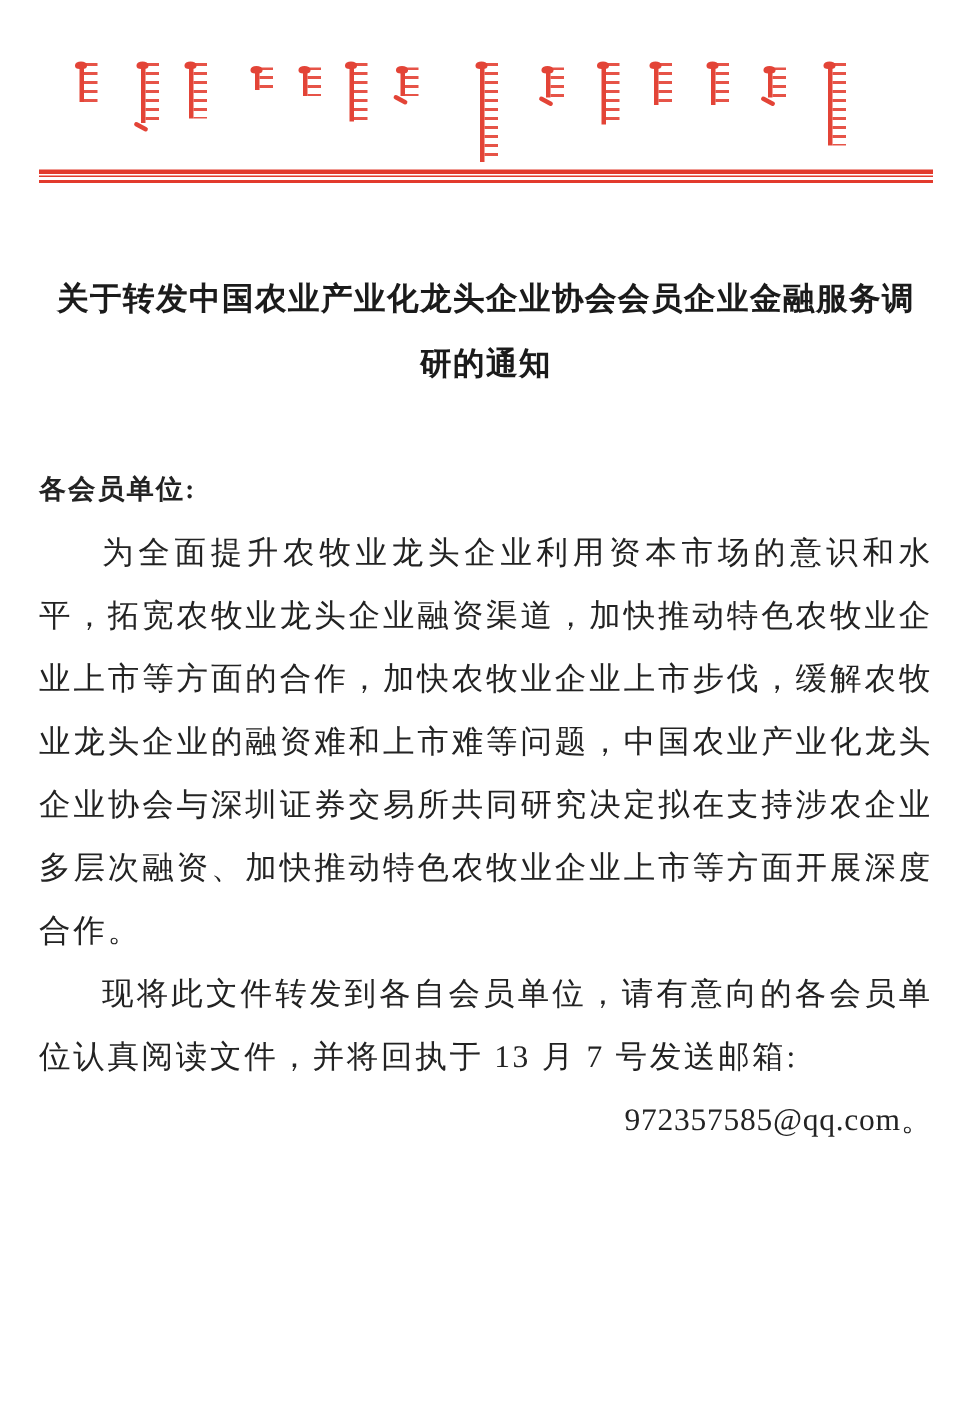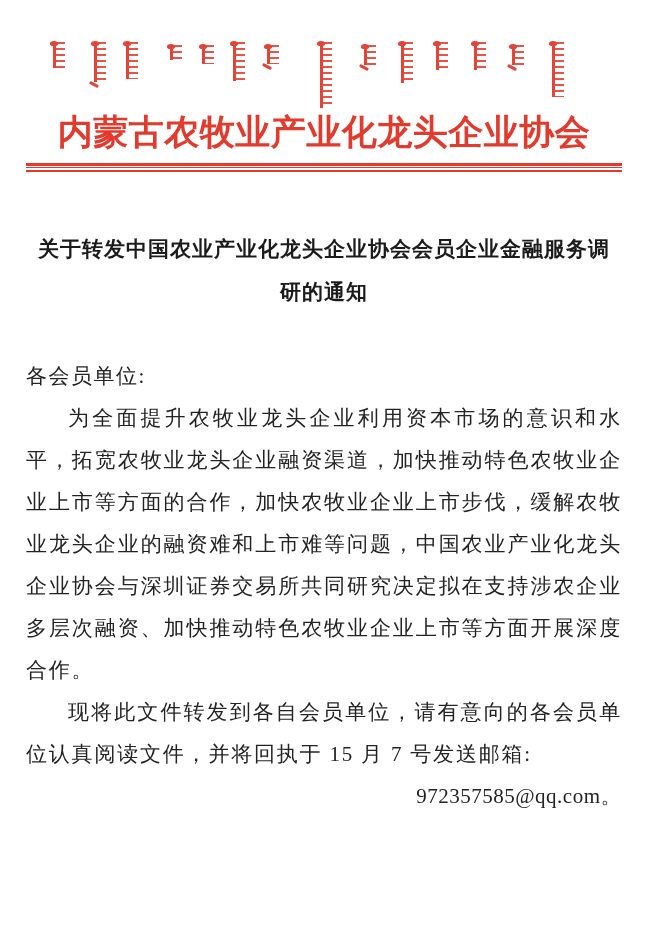--- a/index.html
+++ b/index.html
@@ -76,23 +76,23 @@
     max-width:578px;
     font-size:21px;
     line-height:43px;
     font-weight:700;
     letter-spacing:1px;
     text-align:center;
     color:#1b1b1b;
   }
   .salutation{
     margin:41px 0 0;
-    font-size:21px;
+    font-size:18px;
     line-height:42px;
-    font-weight:400;
+    font-weight:700;
     letter-spacing:1.5px;
   }
   .para{
     margin:0;
     font-size:21px;
     line-height:42px;
     letter-spacing:1.8px;
     text-align:justify;
     text-indent:2em;
     color:var(--ink);
@@ -122,37 +122,36 @@
       <i class="mg tail" style="left:241px;height:19px;top:3px"></i>
       <i class="mg" style="left:294px;height:66px"></i>
       <i class="mg tail" style="left:338px;height:20px;top:3px"></i>
       <i class="mg" style="left:375px;height:41px"></i>
       <i class="mg" style="left:410px;height:28px"></i>
       <i class="mg" style="left:448px;height:28px"></i>
       <i class="mg tail" style="left:486px;height:20px;top:3px"></i>
       <i class="mg" style="left:526px;height:55px"></i>
     </div>
 
-    <h1 class="org-name">内蒙古农牧业产业化龙头企业协会</h1>
 
     <div class="double-rule">
       <div class="rl rl-1"></div>
       <div class="rl-g1"></div>
       <div class="rl rl-2"></div>
       <div class="rl-g2"></div>
       <div class="rl rl-3"></div>
     </div>
   </header>
 
   <main>
     <h2 class="title">关于转发中国农业产业化龙头企业协会会员企业金融服务调研的通知</h2>
 
     <p class="salutation">各会员单位:</p>
 
     <p class="para">为全面提升农牧业龙头企业利用资本市场的意识和水平，拓宽农牧业龙头企业融资渠道，加快推动特色农牧业企业上市等方面的合作，加快农牧业企业上市步伐，缓解农牧业龙头企业的融资难和上市难等问题，中国农业产业化龙头企业协会与深圳证券交易所共同研究决定拟在支持涉农企业多层次融资、加快推动特色农牧业企业上市等方面开展深度合作。</p>
 
-    <p class="para">现将此文件转发到各自会员单位，请有意向的各会员单位认真阅读文件，并将回执于 15 月 7 号发送邮箱:</p>
+    <p class="para">现将此文件转发到各自会员单位，请有意向的各会员单位认真阅读文件，并将回执于 13 月 7 号发送邮箱:</p>
 
     <p class="para email-line">972357585@qq.com。</p>
 
   </main>
 
 </div>
 
 </body></html>

